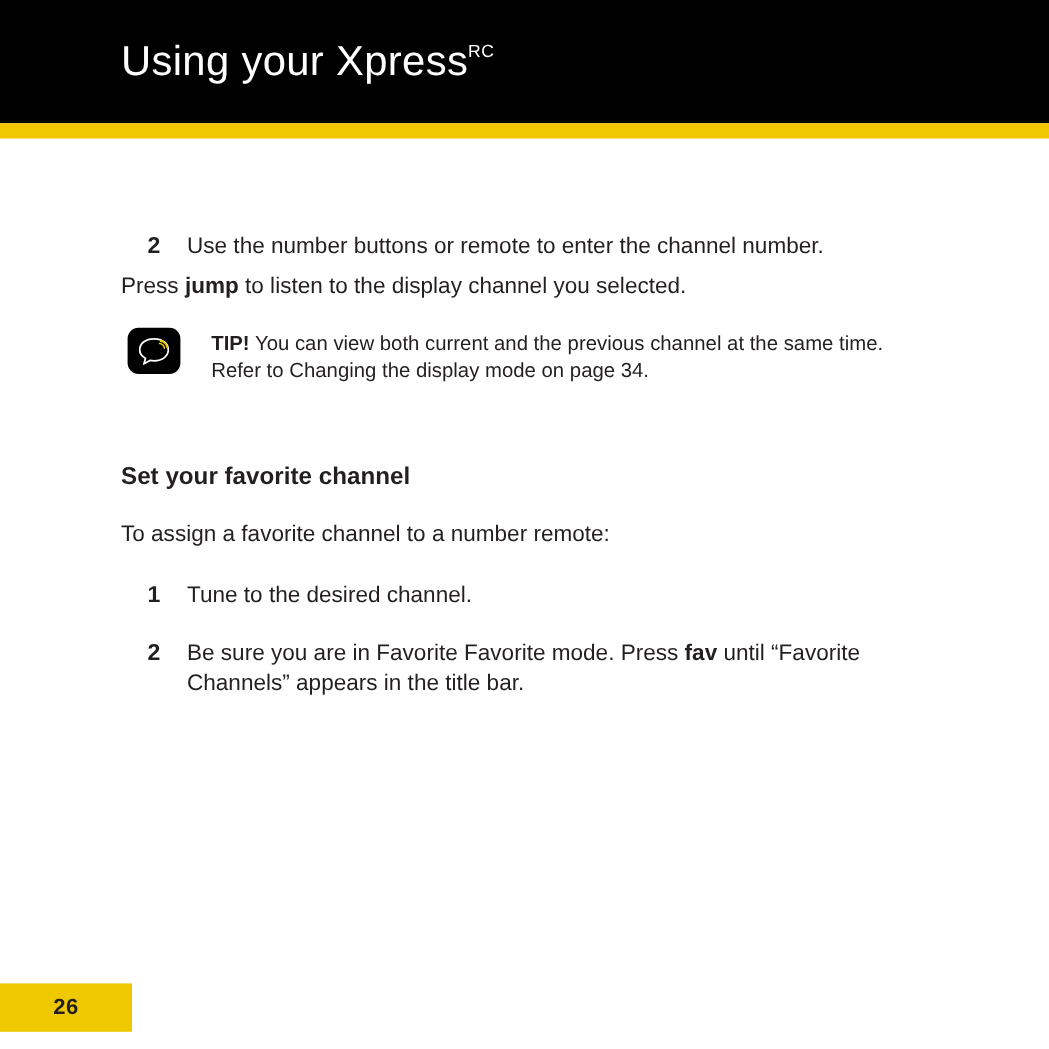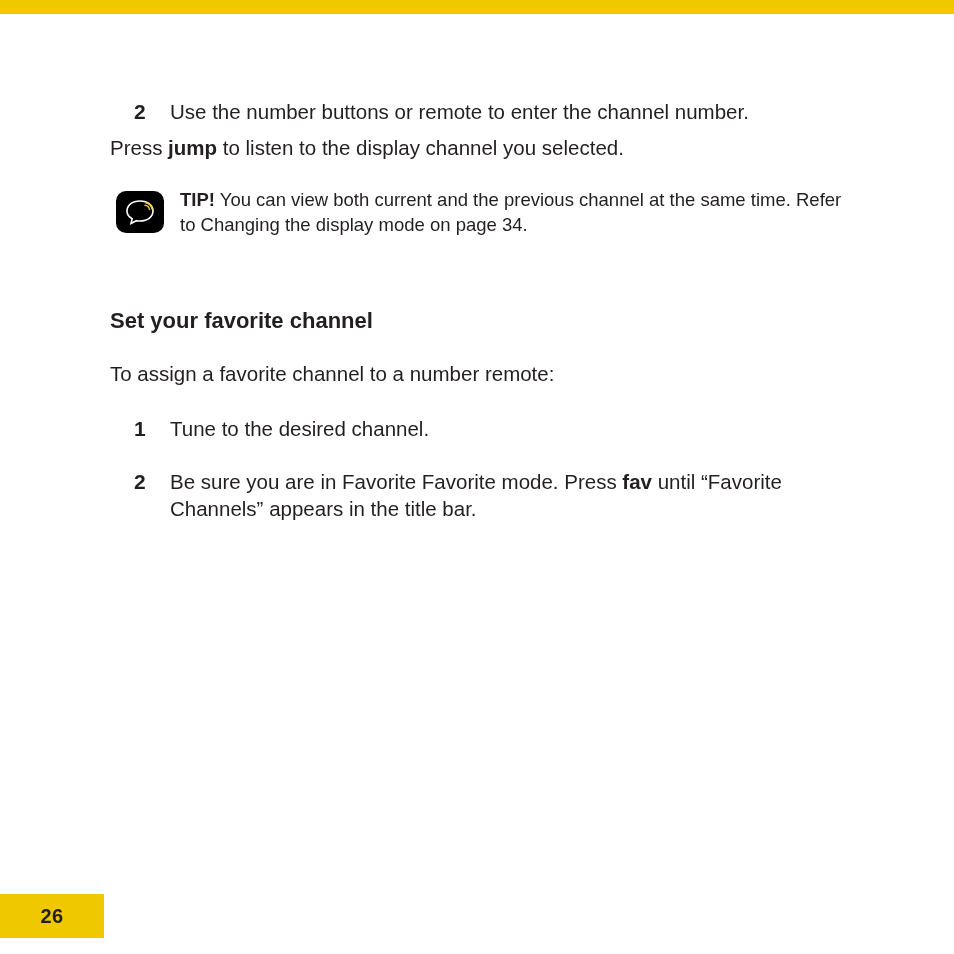--- a/index.html
+++ b/index.html
@@ -10,34 +10,39 @@
   .header-title .sup { font-size: 16px; vertical-align: super; position: relative; top: -2px; }
   .header-yellow { background: #f0c800; height: 14px; }
   .content { padding: 84px 110px 0 110px; font-size: 20.5px; line-height: 1.35; }
   .step-row { display: flex; margin-left: 24px; margin-bottom: 8px; }
   .step-num { width: 36px; flex: 0 0 36px; font-family: Impact, "Arial Black", sans-serif; font-weight: 700; font-size: 21px; color: #231f20; }
   .step-text { flex: 1; }
   .section-heading { font-weight: 700; font-size: 22px; margin-top: 68px; margin-bottom: 24px; }
   .section-heading.first { margin-top: 64px; }
   .para { margin-bottom: 24px; }
   .bold { font-weight: 700; }
-  .tip-row { display: flex; margin-top: 14px; margin-left: 6px; align-items: center; }
+  .tip-row { display: flex; margin-top: 14px; margin-left: 6px; align-items: flex-start; gap: 12px; }
   .tip-icon { width: 48px; height: 42px; background: #000; border-radius: 10px; flex: 0 0 48px; margin-right: 16px; display:flex; align-items:center; justify-content:center; }
   .tip-icon svg { width: 32px; height: 28px; display:block; }
   .tip-text { font-size: 18.5px; line-height: 1.35; padding-top: 2px; }
   .tip-text .tip-label { font-weight: 700; }
-  .footer-bar { position: absolute; left: 0; bottom: 16px; width: 104px; height: 44px; background: #f0c800; display: flex; align-items: center; justify-content: center; }
+  .footer-bar { position: absolute; left: 0; bottom: 16px; width: 120px; height: 44px; background: #f0c800; display: flex; align-items: center; justify-content: center; }
   .footer-bar .pagenum { color: #231f20; font-weight: 700; font-size: 20px; letter-spacing: 0.5px; }
   .steps-block { margin-top: 28px; }
   .steps-block .step-row { margin-bottom: 24px; }
 </style>
 </head>
 <body>
 
 <div class="page">
+  <div class="header-black">
+    <div class="header-title">
+      <span>Using your Xpress</span><span class="sup">RC</span>
+    </div>
+  </div>
   <div class="header-yellow"></div>
 
   <div class="content">
 
     <div class="step-row">
       <div class="step-num">2</div>
       <div class="step-text">Use the number buttons or remote to enter the channel number.</div>
     </div>
 
     <div class="para">

